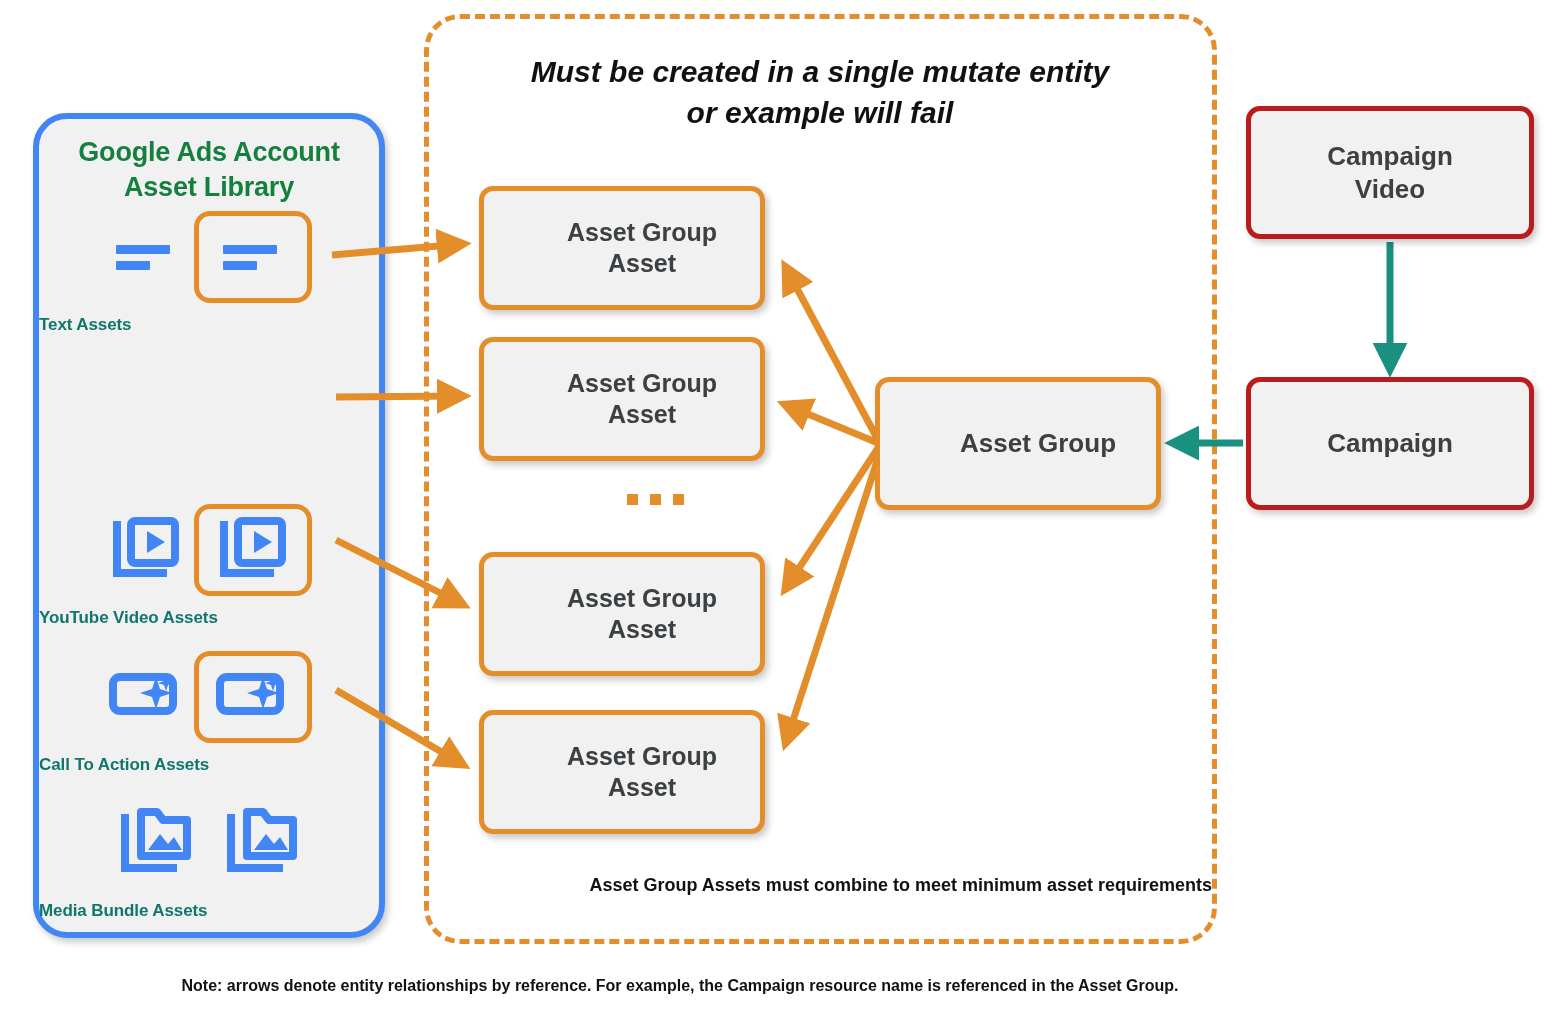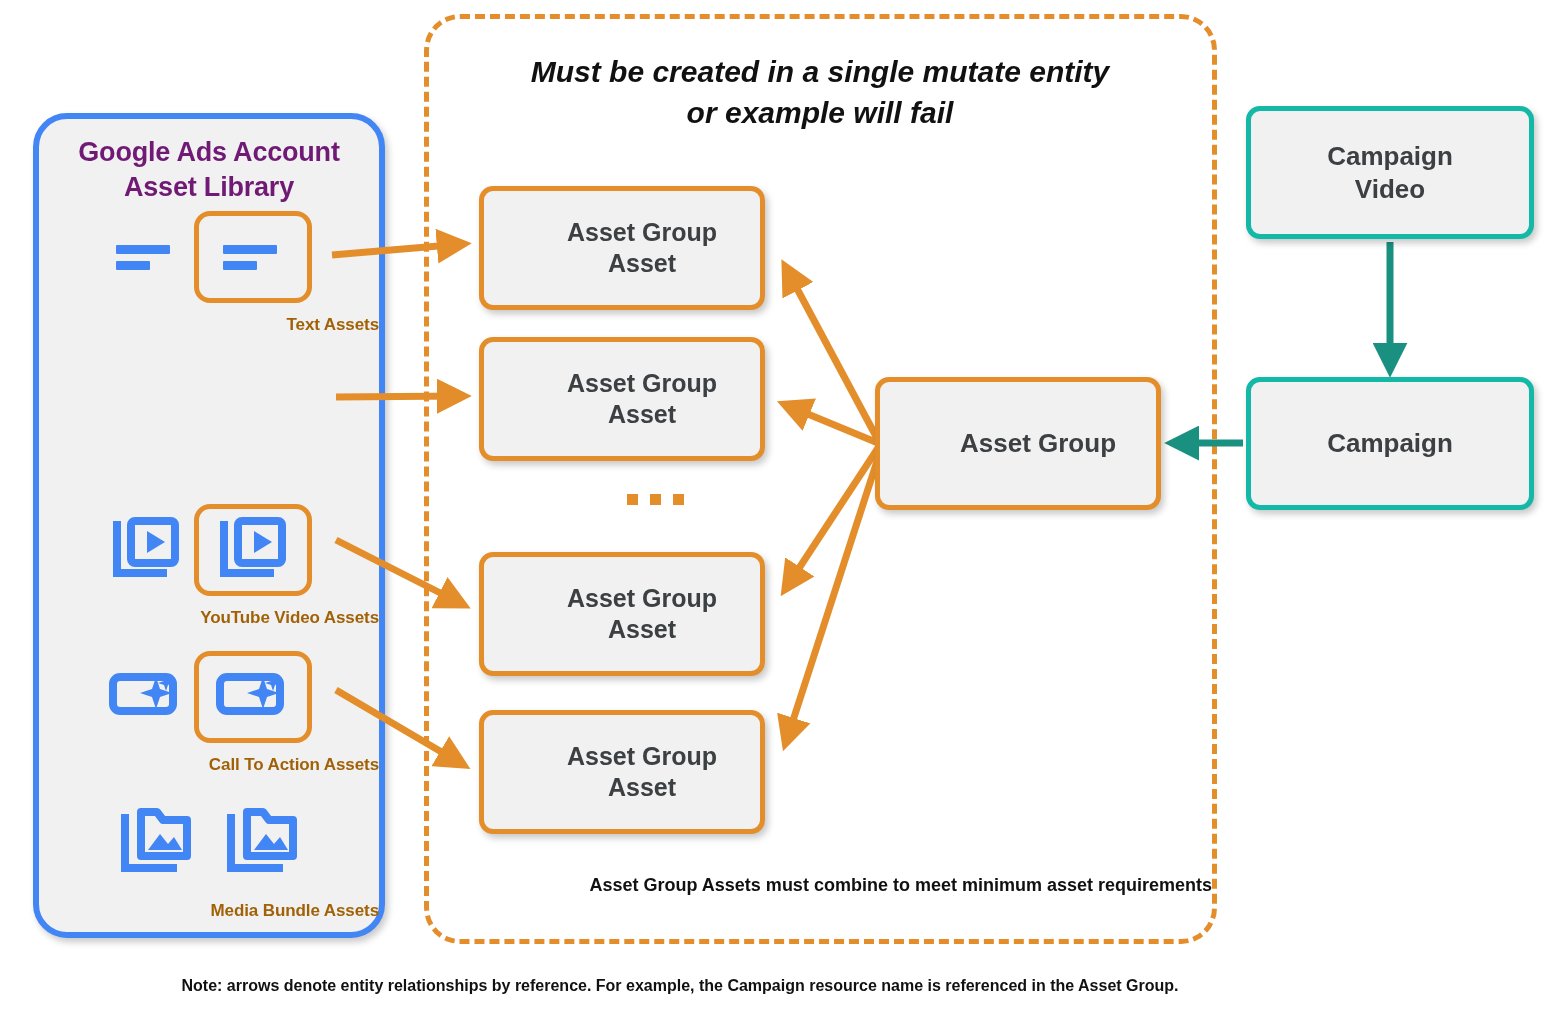--- a/index.html
+++ b/index.html
@@ -39,21 +39,21 @@
     z-index: 2;
   }
   .library-title {
     position: absolute;
     left: 0;
     top: 16px;
     width: 100%;
     text-align: center;
     font-size: 27px;
     font-weight: bold;
-    color: #701a75;
+    color: #15803d;
     line-height: 1.28;
     letter-spacing: -0.2px;
   }
 
   .asset-row {
     position: absolute;
     left: 0;
     width: 100%;
     height: 126px;
   }
@@ -79,24 +79,24 @@
     border: 5px solid #e38e2b;
     border-radius: 16px;
     width: 118px;
     height: 92px;
   }
   .asset-caption {
     position: absolute;
     left: 0;
     bottom: 2px;
     width: 100%;
-    text-align: right;
+    text-align: left;
     font-size: 17px;
     font-weight: bold;
-    color: #a16207;
+    color: #0f766e;
     letter-spacing: -0.1px;
   }
 
   
   .mutate-box {
     position: absolute;
     left: 424px;
     top: 14px;
     width: 793px;
     height: 930px;
@@ -141,21 +141,21 @@
     align-items: center;
     justify-content: center;
     text-align: center;
     color: #3c4043;
     font-weight: bold;
     line-height: 1.25;
     box-shadow: 3px 4px 7px rgba(0,0,0,0.22);
     z-index: 6;
   }
   .node.orange { border: 5px solid #e38e2b; padding-left: 40px; }
-  .node.teal   { border: 5px solid #14b8a6; }
+  .node.teal   { border: 5px solid #b91c1c; }
 
   .aga { width: 286px; height: 124px; font-size: 25px; left: 479px; }
   .aga-1 { top: 186px; }
   .aga-2 { top: 337px; }
   .aga-3 { top: 552px; }
   .aga-4 { top: 710px; }
 
   .node-assetgroup {
     left: 875px;
     top: 377px;

